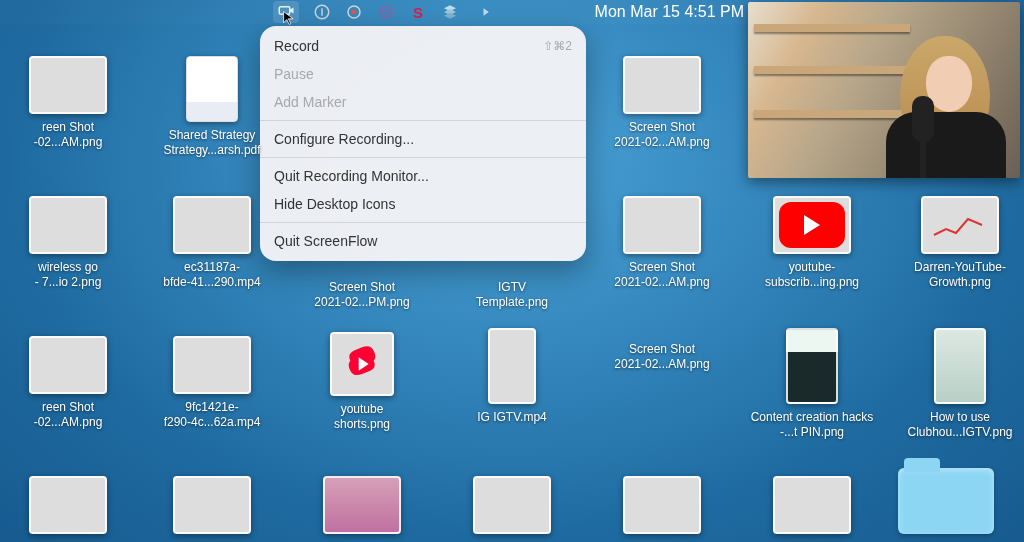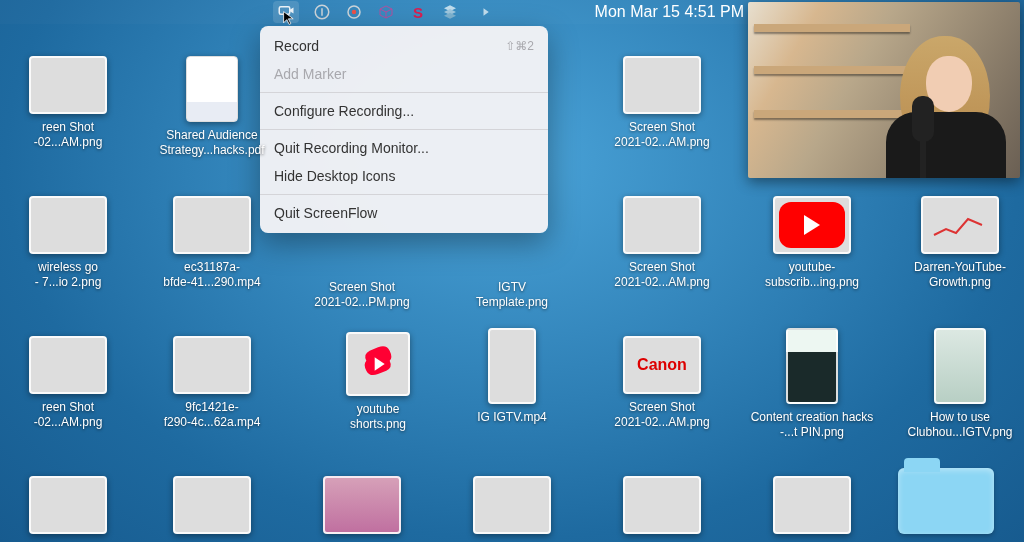--- a/index.html
+++ b/index.html
@@ -48,23 +48,23 @@
     display: flex;
     gap: 14px;
     align-items: center;
   }
 
   
   .dropdown {
     position: absolute;
     top: 26px;
     left: 260px;
-    width: 288px;
+    width: 326px;
     background: rgba(242,242,245,0.97);
-    border-radius: 8px;
+    border-radius: 16px;
     box-shadow: 0 10px 30px rgba(0,0,0,0.35);
     padding: 6px 0;
     color: #333;
     font-size: 14px;
   }
   .dropdown .item {
     padding: 6px 14px;
     display: flex;
     align-items: center;
     justify-content: space-between;
@@ -317,20 +317,23 @@
     </span>
   </div>
 </div>
 
 <div class="dropdown">
   <div class="item">
     <span>Record</span>
     <span class="shortcut">⇧⌘2</span>
   </div>
   <div class="item disabled">
+    <span>Pause</span>
+  </div>
+  <div class="item disabled">
     <span>Add Marker</span>
   </div>
   <hr>
   <div class="item">
     <span>Configure Recording...</span>
   </div>
   <hr>
   <div class="item">
     <span>Quit Recording Monitor...</span>
   </div>
@@ -348,21 +351,21 @@
 </svg>
 
 <div class="desktop">
 
   <div class="file" style="top:20px;left:-4px">
     <div class="thumb t-dark"></div>
     <div class="label">reen Shot<br>-02...AM.png</div>
   </div>
   <div class="file" style="top:20px;left:140px">
     <div class="thumb tall t-pdf" style="background:linear-gradient(#fff 70%, #e8ecf4 70%);border:1px solid #ddd;"></div>
-    <div class="label">Shared Audience Strategy...hacks.pdf</div>
+    <div class="label">Shared Strategy Strategy...arsh.pdf</div>
   </div>
   <div class="file" style="top:20px;left:590px">
     <div class="thumb t-dark"></div>
     <div class="label">Screen Shot<br>2021-02...AM.png</div>
   </div>
 
   <div class="file" style="top:160px;left:-4px">
     <div class="thumb t-dark"></div>
     <div class="label">wireless go<br>- 7...io 2.png</div>
   </div>
@@ -398,37 +401,34 @@
   </div>
 
   <div class="file" style="top:300px;left:-4px">
     <div class="thumb t-dark"></div>
     <div class="label">reen Shot<br>-02...AM.png</div>
   </div>
   <div class="file" style="top:300px;left:140px">
     <div class="thumb t-light"></div>
     <div class="label">9fc1421e-<br>f290-4c...62a.mp4</div>
   </div>
-  <div class="file" style="top:296px;left:306px">
+  <div class="file" style="top:296px;left:290px">
     <div class="thumb square shorts">
       <svg viewBox="0 0 24 24">
           <path d="M7 4 Q3 6 5 10 Q3 12 5 16 Q7 20 12 18 L17 16 Q21 14 19 10 Q21 8 19 4 Q17 0 12 2 Z" fill="#ff0033"></path>
           <path d="M10 8 L16 12 L10 16 Z" fill="#fff"></path>
         </svg>
     </div>
     <div class="label">youtube<br>shorts.png</div>
   </div>
   <div class="file" style="top:292px;left:440px">
     <div class="thumb tall t-graphic" style="height:72px;width:44px;"></div>
     <div class="label">IG IGTV.mp4</div>
   </div>
   <div class="file" style="top:300px;left:590px">
-    <div class="thumb canon">
-        <span>Canon</span>
-      </div>
     <div class="label">Screen Shot<br>2021-02...AM.png</div>
   </div>
   <div class="file" style="top:292px;left:740px">
     <div class="thumb tall t-white" style="height:72px;width:48px;background:linear-gradient(#edf7f2 30%,#1a2a2a 30%);"></div>
     <div class="label">Content creation hacks -...t PIN.png</div>
   </div>
   <div class="file" style="top:292px;left:888px">
     <div class="thumb tall" style="height:72px;width:48px;background:linear-gradient(#dce8e2,#b8cfc4);"></div>
     <div class="label">How to use<br>Clubhou...IGTV.png</div>
   </div>

